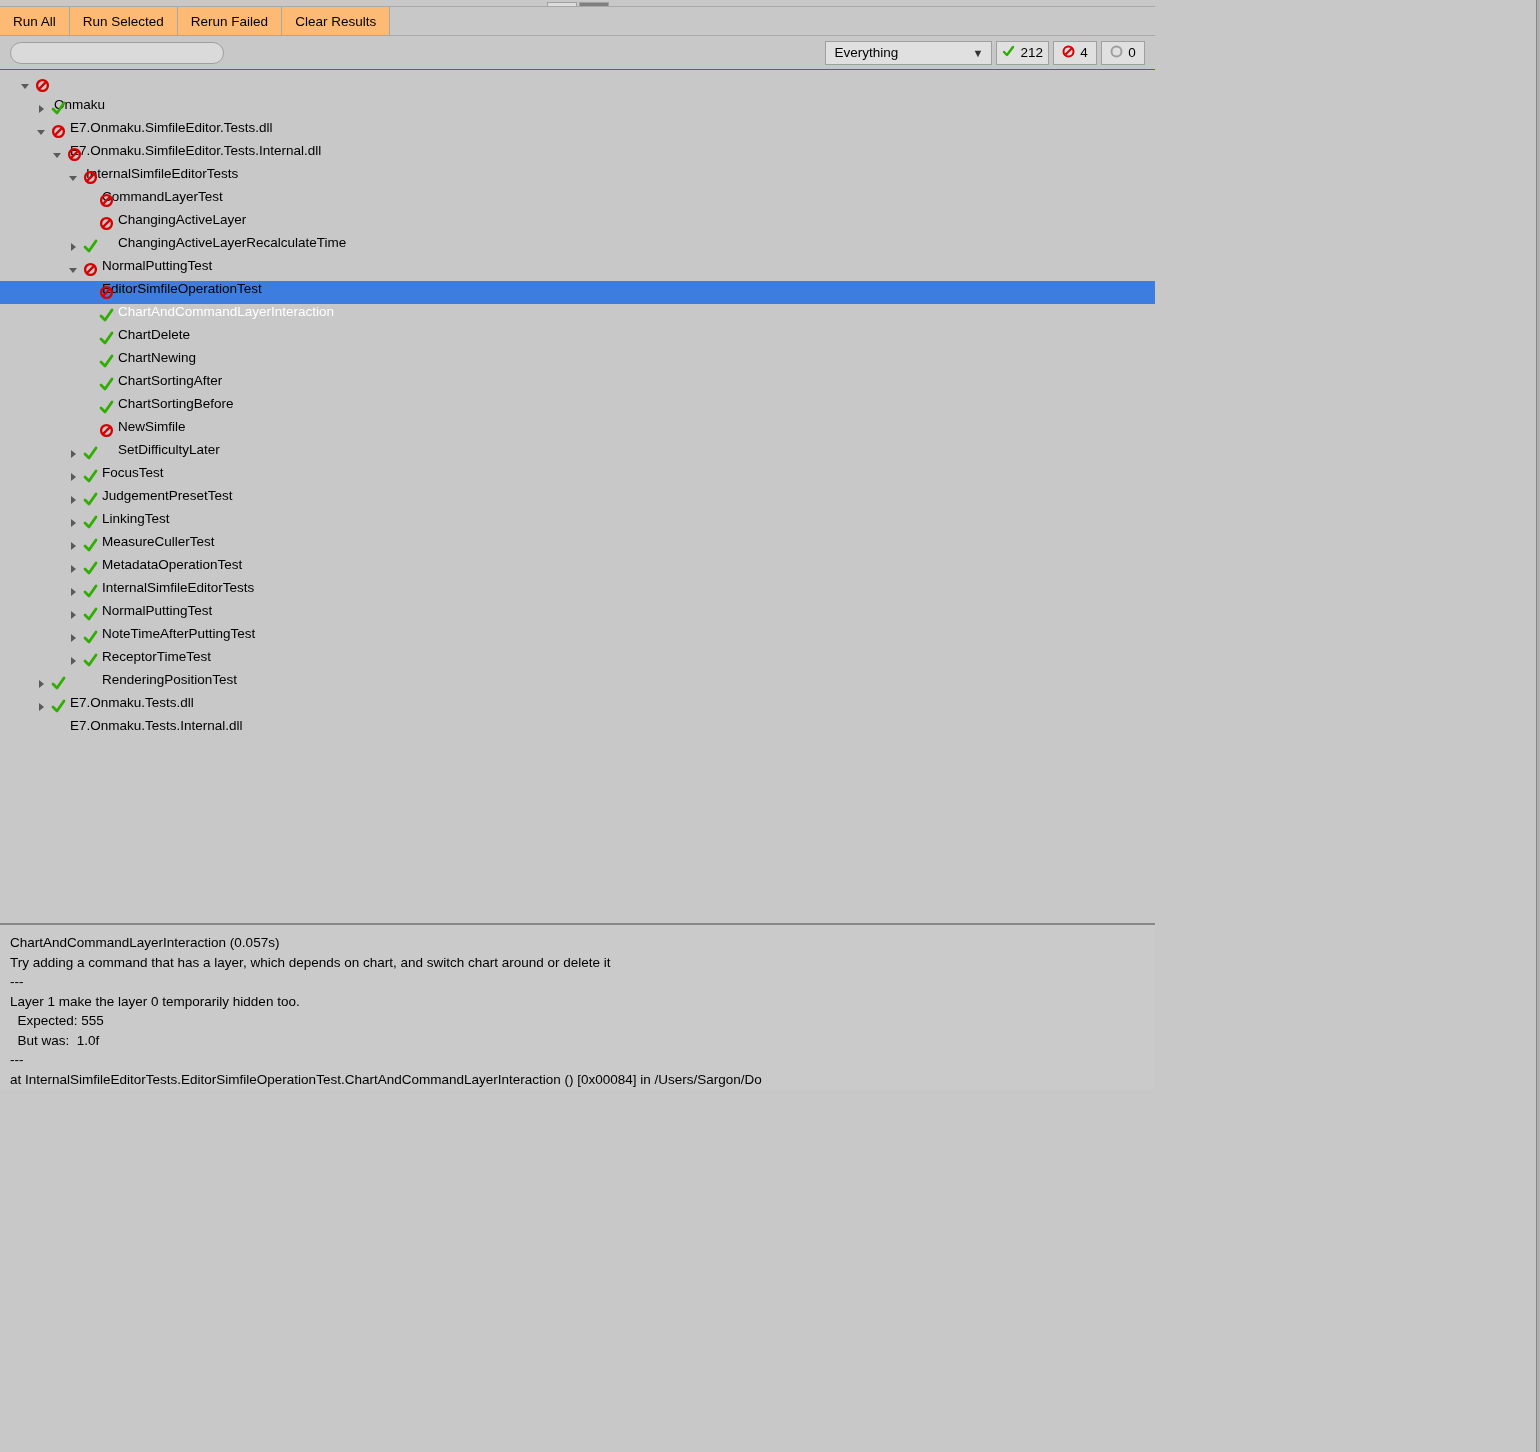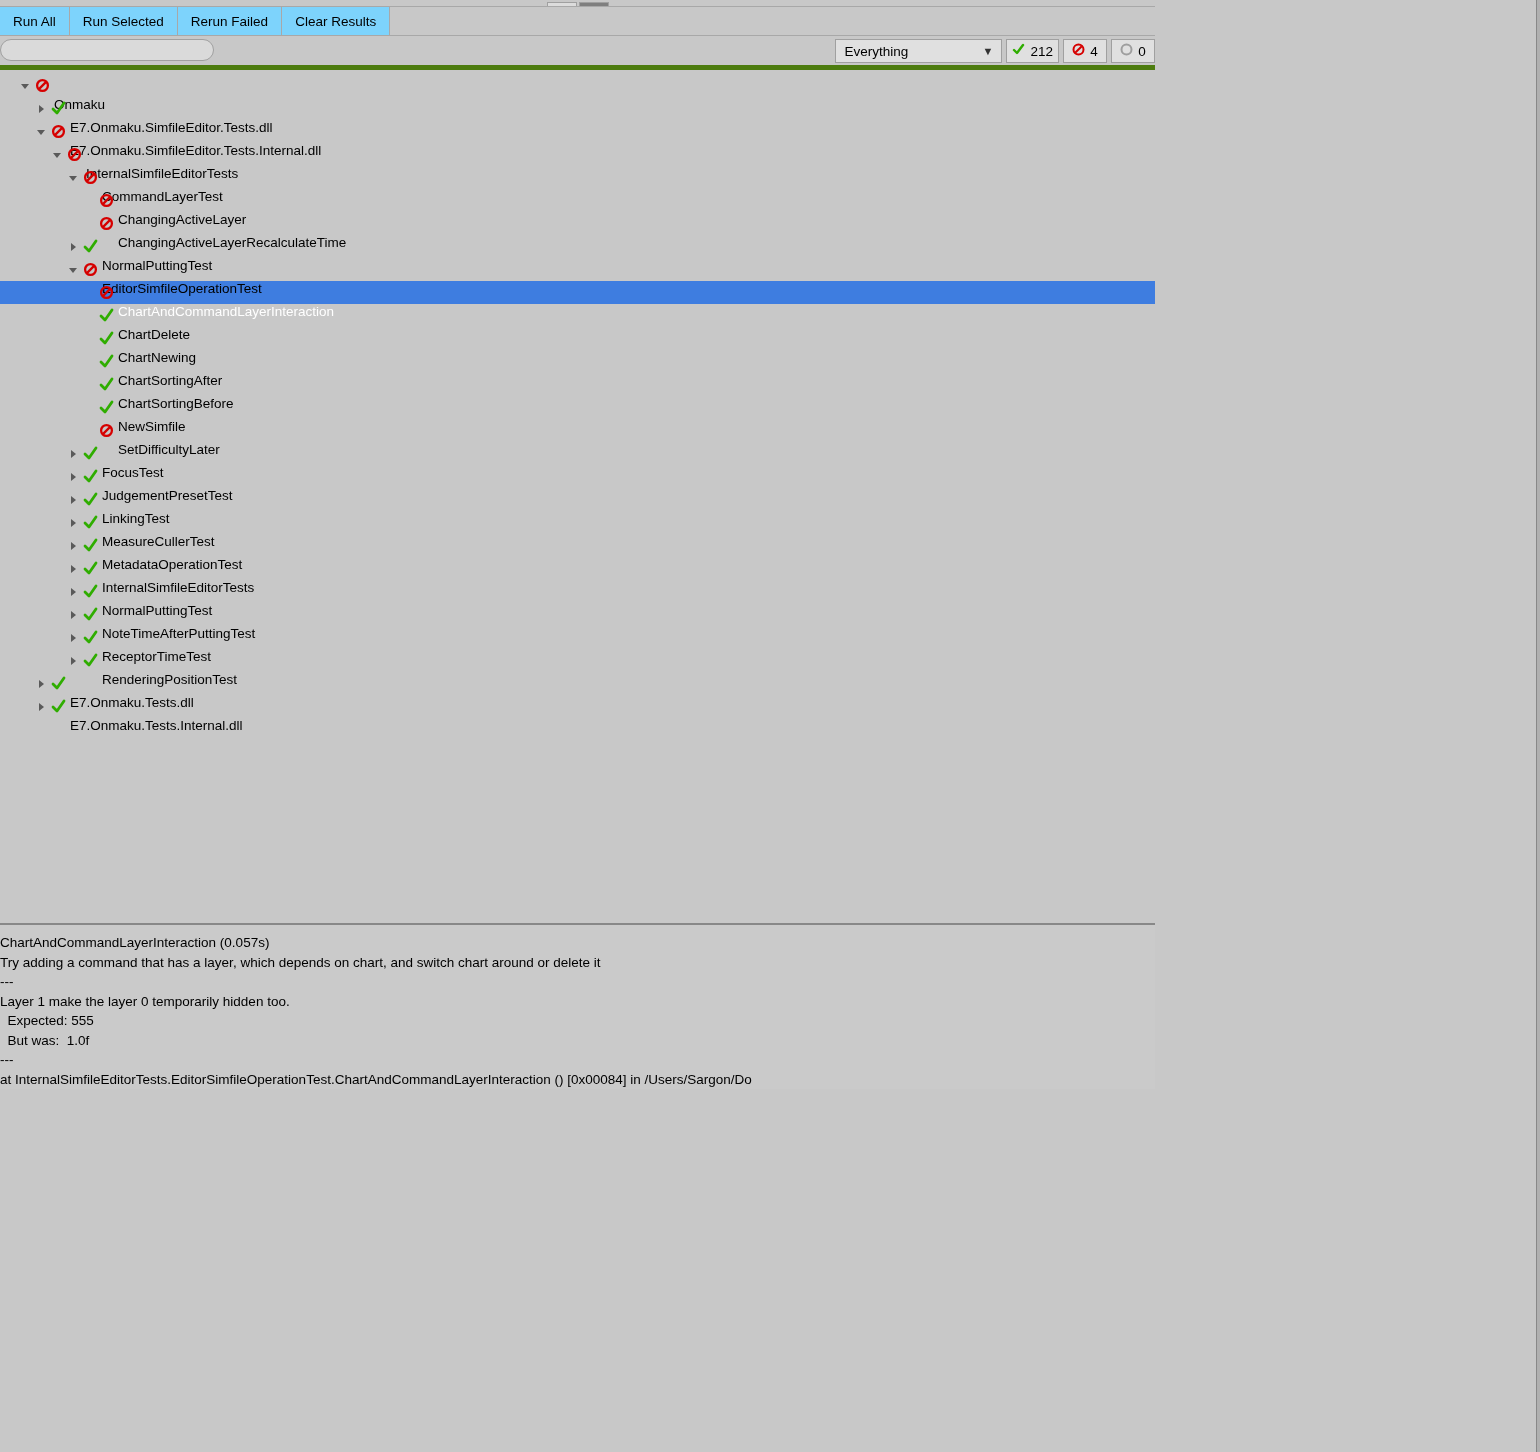--- a/index.html
+++ b/index.html
@@ -35,34 +35,35 @@
   color: #fff;
 }
 .toolbar {
   display: flex;
   background: #c8c8c8;
   border-top: 1px solid #a8a8a8;
   border-bottom: 1px solid #a8a8a8;
   height: 30px;
 }
 .toolbar button {
-  background: #7dd3fc;
+  background: #fdba74;
   border: none;
   border-right: 1px solid #a8a8a8;
   padding: 0 13px;
   font-size: 13.5px;
   cursor: pointer;
   height: 100%;
 }
 .filter-bar {
   display: flex;
   gap: 4px;
-  padding: 3px 0;
+  padding: 3px 10px;
   background: #c8c8c8;
-  border-bottom: 5px solid #4d7c0f;
+  border-bottom: 1px solid #4d7c0f;
+  align-items: center;
   height: 34px;
 }
 .search-field {
   flex: 1;
   background: #dadada;
   border: 1px solid #a0a0a0;
   border-radius: 14px;
   height: 22px;
   padding: 0 10px 0 26px;
   font-size: 13px;
@@ -139,21 +140,21 @@
   height: 16px;
   display: inline-flex;
   align-items: center;
   justify-content: center;
   margin-right: 4px;
 }
 .label { font-size: 13.5px; margin-top: 38px; }
 .detail-panel {
   border-top: 2px solid #888;
   background: #cacaca;
-  padding: 8px 0;
+  padding: 8px 10px;
   height: 166px;
   overflow: auto;
   font-size: 13.5px;
   line-height: 1.45;
   white-space: pre;
   font-family: "Helvetica Neue", Arial, sans-serif;
 }
 .right-edge {
   position: fixed;
   top: 0;

